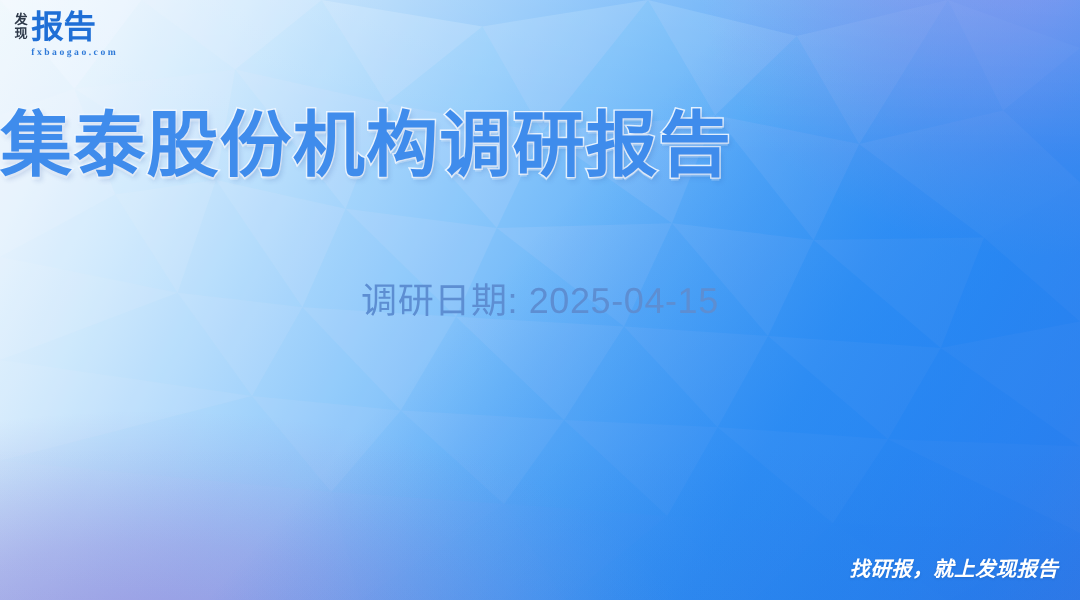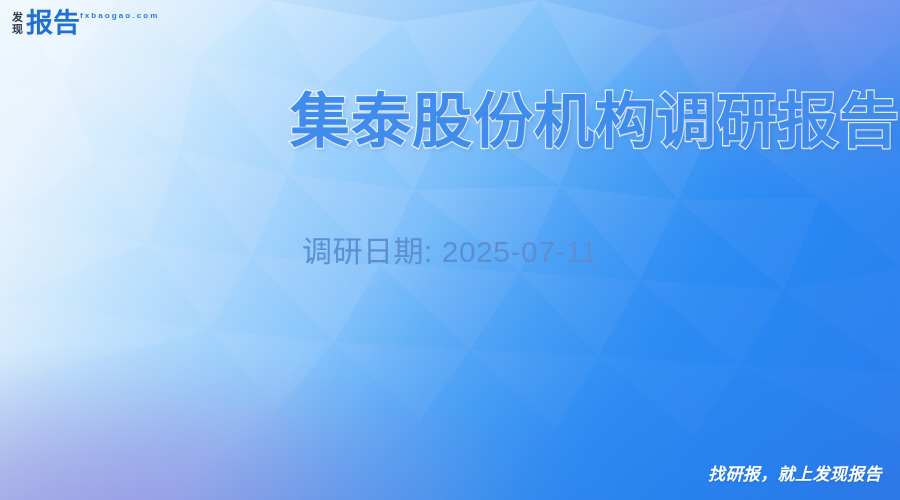--- a/index.html
+++ b/index.html
@@ -112,48 +112,47 @@
     padding-top: 2px;
   }
   .logo-stack span {
     font-family: "Liberation Sans", "DejaVu Sans", sans-serif;
     font-size: 11px;
     line-height: 12px;
     font-weight: 700;
     color: #2f3a4a;
     letter-spacing: 0;
   }
-  .logo-right { display: flex; flex-direction: row; }
+  .logo-right { display: flex; flex-direction: column; }
   .logo-main {
     font-family: "Liberation Sans", "DejaVu Sans", sans-serif;
     font-size: 27px;
     line-height: 28px;
     font-weight: 700;
     color: #1f6fd6;
     letter-spacing: 0px;
   }
   .logo-url {
-    font-family: Liberation Sans, sans-serif;
+    font-family: Liberation Serif, serif;
     font-size: 8px;
     line-height: 11px;
     font-weight: 700;
     color: #2f7ad8;
     letter-spacing: 2.1px;
     margin-top: 1px;
   }
 
   
   .headline-wrap {
     position: absolute;
     left: 0;
     right: 0;
     top: 86px;
-    text-align: right;
+    text-align: left;
     z-index: 5;
-    padding-left: 40px;
   }
   .cover-title {
     margin: 0;
     font-family: "Liberation Sans", "DejaVu Sans", sans-serif;
     font-size: 60px;
     line-height: 72px;
     font-weight: 700;
     letter-spacing: 1px;
     color: #3f8cec;
     -webkit-text-stroke: 2.4px rgba(238,246,255,0.93);
@@ -304,17 +303,17 @@
     <div class="logo-right">
       <div class="logo-main">报告</div>
       <div class="logo-url">fxbaogao.com</div>
     </div>
   </div>
 
   <div class="headline-wrap">
     <h1 class="cover-title">集泰股份机构调研报告</h1>
   </div>
 
-  <p class="cover-subtitle">调研日期: 2025-07-11</p>
+  <p class="cover-subtitle">调研日期: 2025-04-15</p>
 
   <div class="cover-slogan">找研报，就上发现报告</div>
 
 </div>
 
 </body></html>

